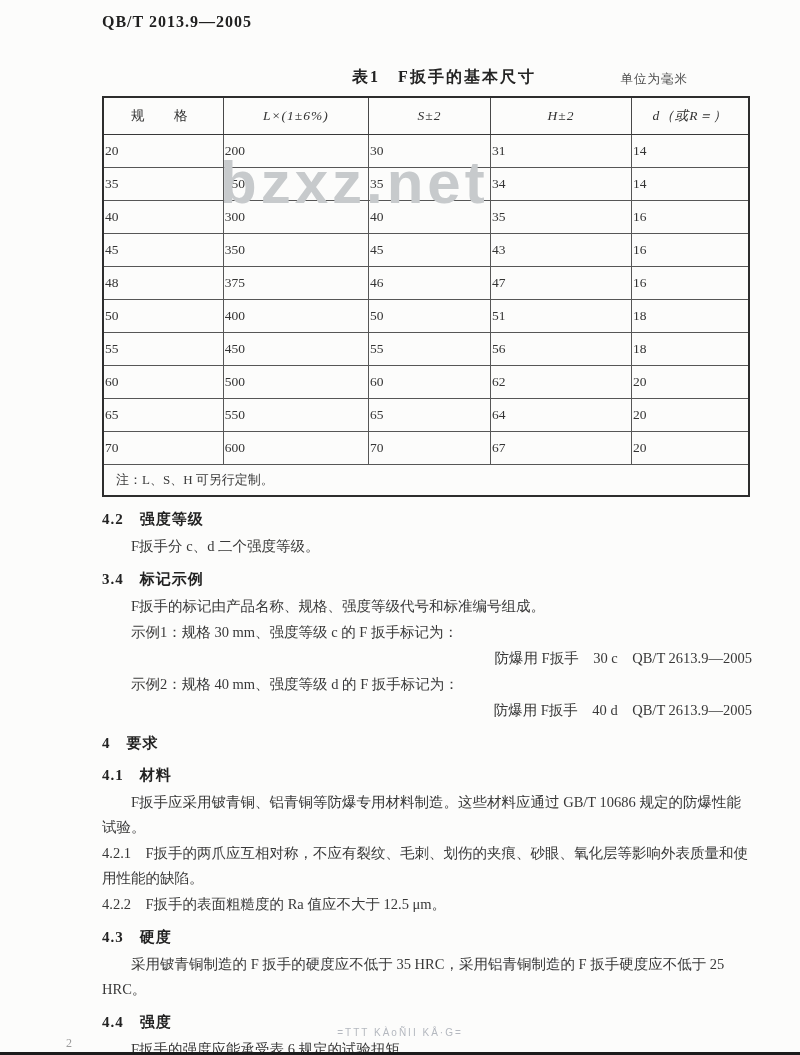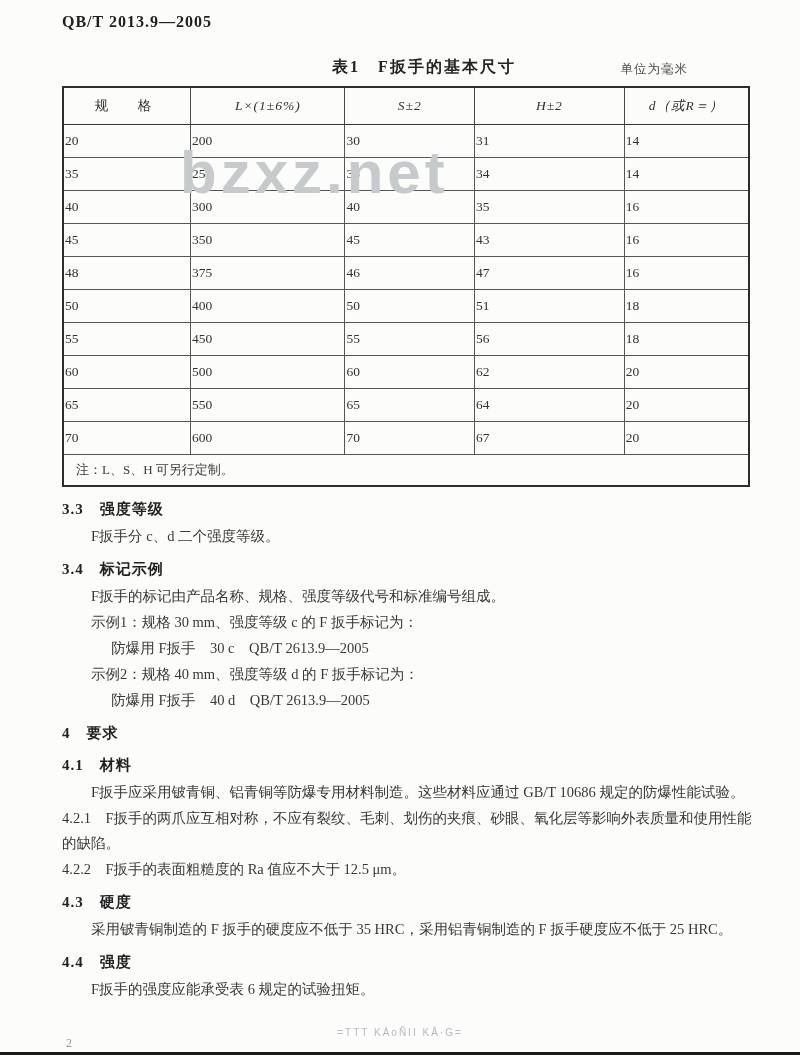--- a/index.html
+++ b/index.html
@@ -6,29 +6,30 @@
   .page{
     position:relative;
     width:800px;height:1055px;
     background:#fcfcfb;
     font-family:"Liberation Serif","DejaVu Serif",serif;
     color:#2e2e2e;
     overflow:hidden;
     box-sizing:border-box;
     border-bottom:3px solid #1c1c1c;
     filter:blur(0.3px);
+    padding-left:40px;
   }
   .doc-header{
     padding:13px 0 0 62px;
     font-size:16px;font-weight:bold;color:#1f1f1f;
     letter-spacing:1px;
   }
   .caption-row{
     position:relative;
-    margin-top:26px;
+    margin-top:36px;
     text-align:center;
     height:22px;
   }
   .tbl-title{
     display:inline-block;
     padding-left:48px;
     font-size:16px;font-weight:bold;color:#242424;
     letter-spacing:2px;
   }
   .tbl-unit{
@@ -91,21 +92,21 @@
     line-height:24px;
     margin:8px 0 3px 0;
     letter-spacing:1px;
   }
   .para{
     line-height:25px;
     margin:1px 0;
     color:#383838;
   }
   .indent1{text-indent:2em;}
-  .indent2{margin-left:3.4em;}
+  .indent2{margin-left:3.4em;text-align:right;}
   .footer-mark{
     position:absolute;bottom:14px;left:0;width:100%;
     text-align:center;
     font-family:"Liberation Sans","DejaVu Sans",sans-serif;
     font-size:10px;color:#b4b8bf;letter-spacing:2px;
   }
   .page-num{
     position:absolute;left:66px;bottom:1px;
     font-size:12px;color:#9a9a9a;
   }
@@ -215,21 +216,21 @@
         </tbody>
       <tfoot>
         <tr>
           <td colspan="5">注：L、S、H 可另行定制。</td>
         </tr>
       </tfoot>
     </table>
   </div>
 
   <div class="content" id="content">
-      <div class="heading indent0">3.3　强度等级</div>
+      <div class="heading indent0">4.2　强度等级</div>
       <div class="para indent1">F扳手分 c、d 二个强度等级。</div>
       <div class="heading indent0">3.4　标记示例</div>
       <div class="para indent1">F扳手的标记由产品名称、规格、强度等级代号和标准编号组成。</div>
       <div class="para indent1">示例1：规格 30 mm、强度等级 c 的 F 扳手标记为：</div>
       <div class="para indent2">防爆用 F扳手　30 c　QB/T 2613.9—2005</div>
       <div class="para indent1">示例2：规格 40 mm、强度等级 d 的 F 扳手标记为：</div>
       <div class="para indent2">防爆用 F扳手　40 d　QB/T 2613.9—2005</div>
       <div class="heading indent0">4　要求</div>
       <div class="heading indent0">4.1　材料</div>
       <div class="para indent1">F扳手应采用铍青铜、铝青铜等防爆专用材料制造。这些材料应通过 GB/T 10686 规定的防爆性能试验。</div>

